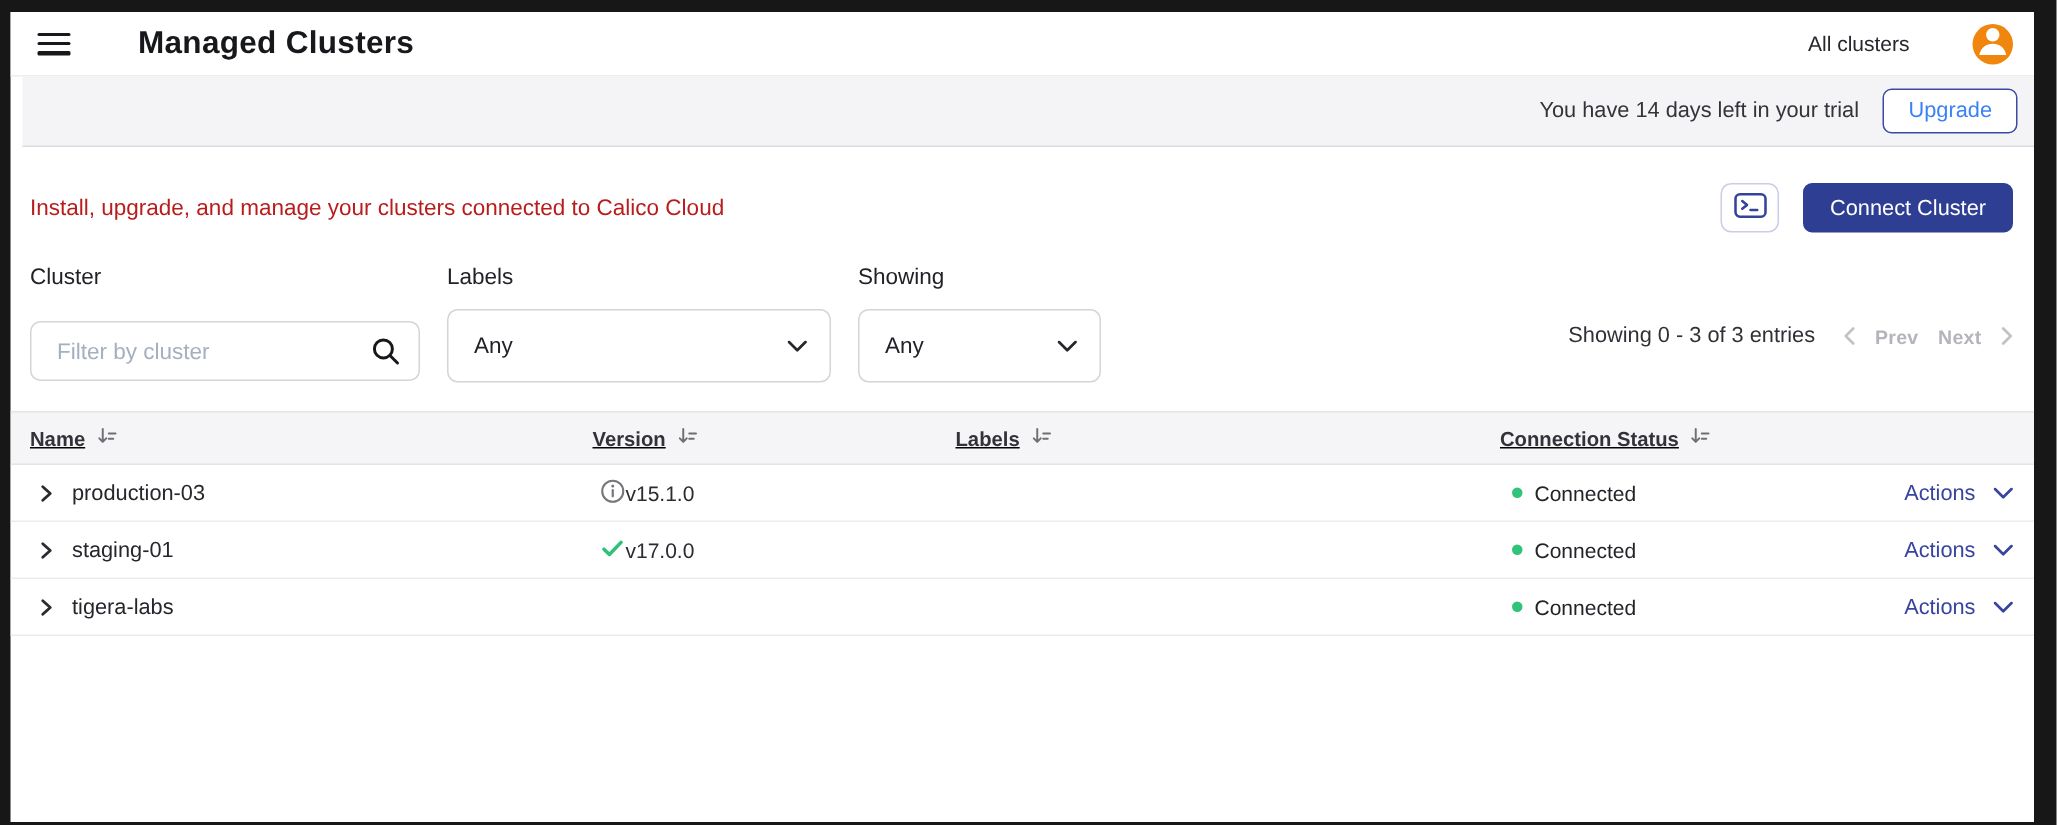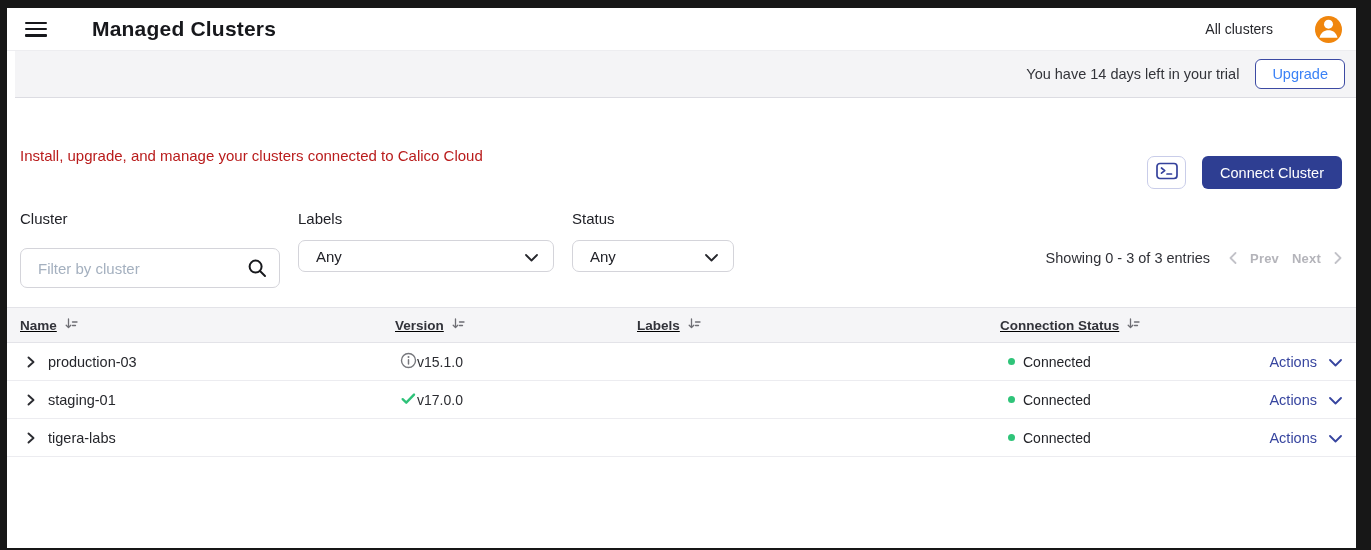--- a/index.html
+++ b/index.html
@@ -26,39 +26,39 @@
            display:flex; align-items:center; justify-content:flex-end; gap:16px; padding:0 11px;margin-left:8px; }
   .trial-msg { font-size:14.5px; color:#33343a; }
   .upgrade-btn { background:#fff; border:1px solid #3c4aa3; color:#3b82f6; border-radius:6px;
                  height:30px; padding:0 16px; font-size:14.5px; font-weight:500; cursor:pointer;
                  font-family:inherit; }
 
   
   main { flex:1; display:flex; flex-direction:column; }
   .toolbar { margin:24px 14px 0 13px; display:flex; align-items:center; justify-content:space-between; }
   .description { font-size:15px; color:#b91c1c; }
-  .toolbar-actions { display:flex; align-items:center; gap:16px;margin-top:34px; }
+  .toolbar-actions { display:flex; align-items:center; gap:16px; }
   .terminal-btn { width:39px; height:33px; background:#fff; border:1px solid #c9cde9; border-radius:7px;
                   display:flex; align-items:center; justify-content:center; cursor:pointer; }
   .connect-btn { height:33px; padding:0 18px; background:#2e3e92; color:#fff; border:none;
                  border-radius:6px; font-size:14.5px; font-weight:500; cursor:pointer; font-family:inherit; }
 
   
   .filters { margin:21px 14px 0 13px; display:flex; align-items:flex-start; }
   .filter { display:flex; flex-direction:column; }
   .filter + .filter { margin-left:18px; }
   .filter-label { font-size:15px; font-weight:500; color:#212228; height:20px; margin-bottom:10px; }
   .input-wrap { position:relative; width:260px; height:40px;margin-top:8px; }
   .input-wrap input { width:100%; height:100%; border:1px solid #d4d4da; border-radius:7px;
                       padding:0 42px 0 17px; font-size:15px; color:#26272c; outline:none;
                       font-family:inherit; background:#fff; }
   .input-wrap input::placeholder { color:#a4b0bf; }
   .search-btn { position:absolute; right:13px; top:10px; width:20px; height:20px; cursor:pointer;
                 background:none; border:none; padding:0; }
-  .select-box { height:32px; border:1px solid #d4d4da; border-radius:7px; background:#fff;
+  .select-box { height:49px; border:1px solid #d4d4da; border-radius:7px; background:#fff;
                 display:flex; align-items:center; justify-content:space-between;
                 padding:0 15px 0 17px; font-size:15px; color:#212228; cursor:pointer; }
   .select-labels { width:256px; } .select-status { width:162px; }
 
   .pagination { margin-left:auto; margin-top:40px; display:flex; align-items:center; gap:13px; }
   .page-summary { font-size:14.5px; font-weight:500; color:#303137; margin-right:6px; }
   .page-link { font-size:13px; font-weight:700; color:#b4b4ba; cursor:pointer; letter-spacing:.2px; }
   .page-chev { display:flex; align-items:center; cursor:pointer; }
 
   
@@ -147,21 +147,21 @@
         <div class="select-box select-labels">
           <span>Any</span>
           <span>
             <svg width="13" height="8" viewBox="0 0 13 8">
                 <path d="M1 1l5.5 5.5L12 1" fill="none" stroke="#26272c" stroke-width="1.8" stroke-linecap="round" stroke-linejoin="round"></path>
               </svg>
           </span>
         </div>
       </div>
       <div class="filter">
-        <span class="filter-label">Status</span>
+        <span class="filter-label">Showing</span>
         <div class="select-box select-status">
           <span>Any</span>
           <span>
             <svg width="13" height="8" viewBox="0 0 13 8">
                 <path d="M1 1l5.5 5.5L12 1" fill="none" stroke="#26272c" stroke-width="1.8" stroke-linecap="round" stroke-linejoin="round"></path>
               </svg>
           </span>
         </div>
       </div>
 

